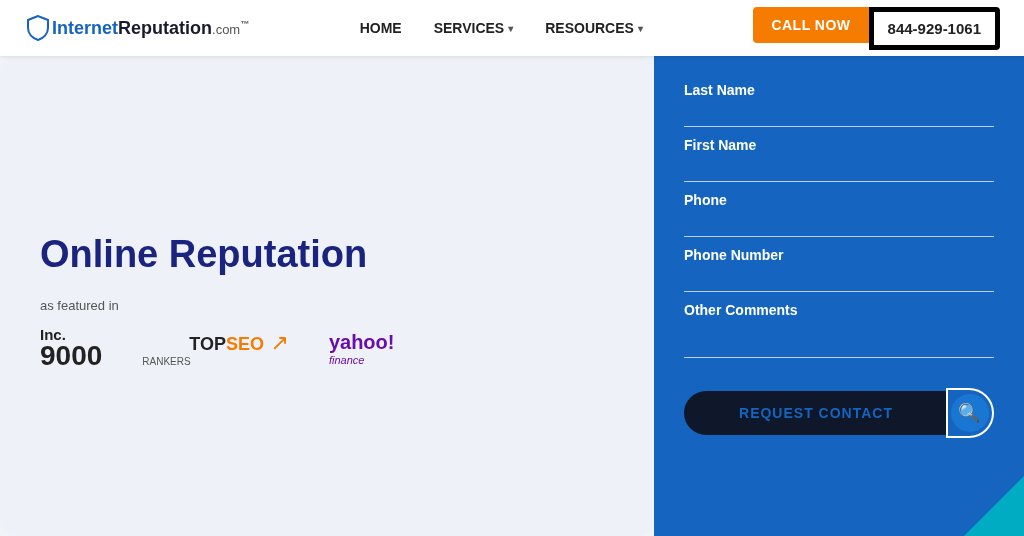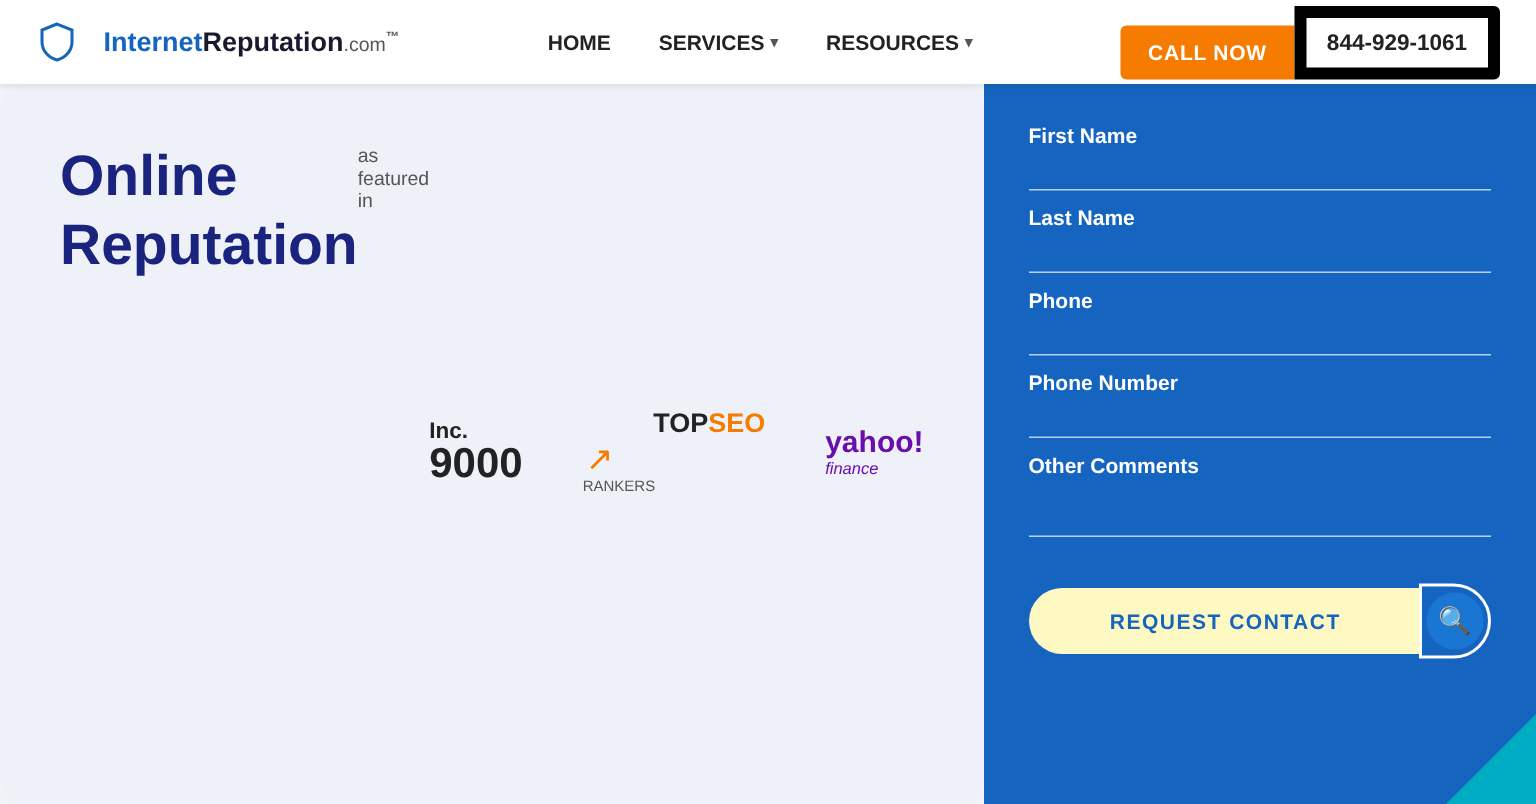--- a/index.html
+++ b/index.html
@@ -13,21 +13,21 @@
       justify-content: space-between;
       padding: 0 24px;
       height: 56px;
       box-shadow: 0 1px 4px rgba(0,0,0,0.1);
       position: relative;
       z-index: 10;
     }
     .logo-area {
       display: flex;
       align-items: center;
-      gap: 17px;
+      gap: 0;
     }
     .logo-icon {
       width: 28px;
       height: 28px;
     }
     .logo-text {
       font-size: 18px;
       font-weight: 700;
       color: #1a1a2e;
     }
@@ -49,58 +49,58 @@
       align-items: center;
       gap: 4px;
     }
     .nav-item .chevron {
       font-size: 10px;
       color: #555;
     }
 
     .header-right {
       display: flex;
-      align-items: flex-end;
+      align-items: flex-start;
       gap: 0;
     }
     .call-now-btn {
       background: #f57c00;
       color: #fff;
       font-size: 14px;
       font-weight: 700;
       padding: 10px 18px;
       border: none;
       border-radius: 4px 0 0 4px;
       cursor: pointer;
       letter-spacing: 0.5px;
     }
     .phone-number {
       background: #fff;
-      border: 8px solid #000000;
+      border: 5px solid #000000;
       color: #222;
       font-size: 15px;
       font-weight: 700;
       padding: 8px 14px;
       border-radius: 0 4px 4px 0;
     }
 
     
     .main-content {
       display: flex;
       height: 480px;
       position: relative;
     }
 
     
     .left-section {
       flex: 1;
       padding: 40px 40px 30px 40px;
       background: #eef2f8;
       display: flex;
-      flex-direction: row;
+      flex-direction: column;
       justify-content: center;
       border-radius: 16px;
     }
     .hero-title {
       font-size: 38px;
       font-weight: 800;
       color: #1a237e;
       line-height: 1.2;
       margin-bottom: 20px;
     }
@@ -219,21 +219,21 @@
       font-family: inherit;
     }
     .form-textarea::placeholder { color: rgba(255,255,255,0.4); }
 
     .request-btn-row {
       display: flex;
       align-items: center;
       margin-top: 16px;
     }
     .request-btn {
-      background: #fef9c3;
+      background: #0f172a;
       color: #1565c0;
       font-size: 14px;
       font-weight: 800;
       letter-spacing: 1px;
       padding: 14px 24px;
       border: none;
       border-radius: 30px 0 0 30px;
       cursor: pointer;
       flex: 1;
     }
@@ -332,26 +332,26 @@
       <div class="yahoo-logo">
         <span class="yahoo-text">yahoo!</span>
         <span class="yahoo-finance-text">finance</span>
       </div>
     </div>
   </section>
 
   <section class="right-section">
 
     <div class="form-field">
+      <label class="form-label">Last Name</label>
+      <input class="form-input" type="text" style="">
+    </div>
+
+    <div class="form-field">
       <label class="form-label">First Name</label>
-      <input class="form-input" type="text" style="">
-    </div>
-
-    <div class="form-field">
-      <label class="form-label">Last Name</label>
       <input class="form-input" type="text" style="">
     </div>
 
     <div class="form-field">
       <label class="form-label">Phone</label>
       <input class="form-input" type="email" style="">
     </div>
 
     <div class="form-field">
       <label class="form-label">Phone Number</label>

